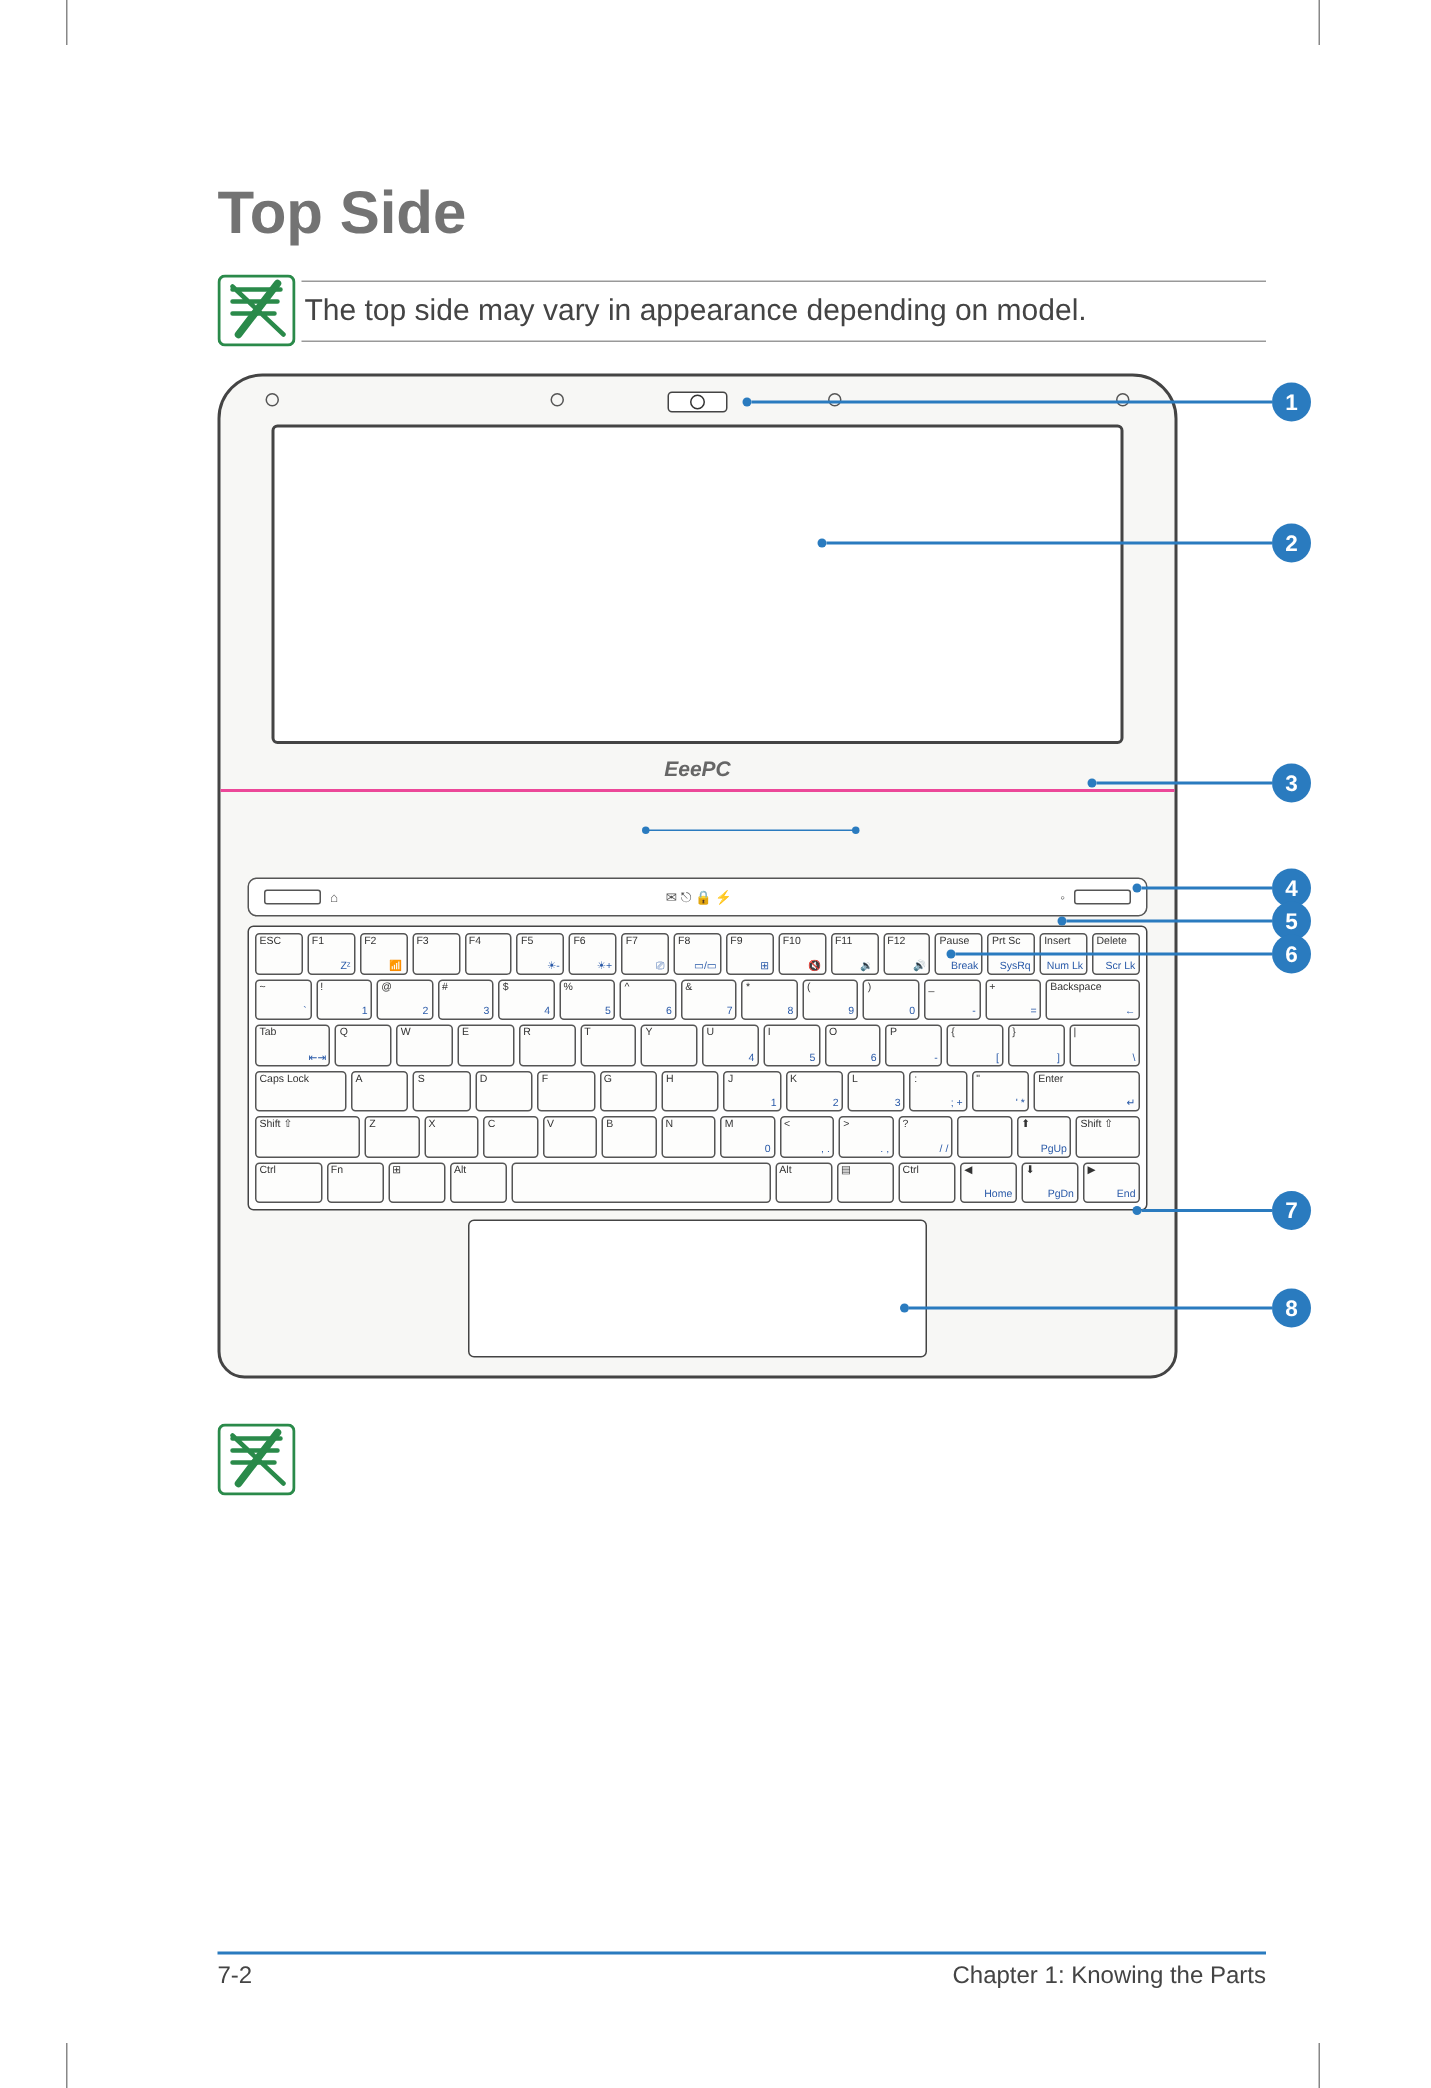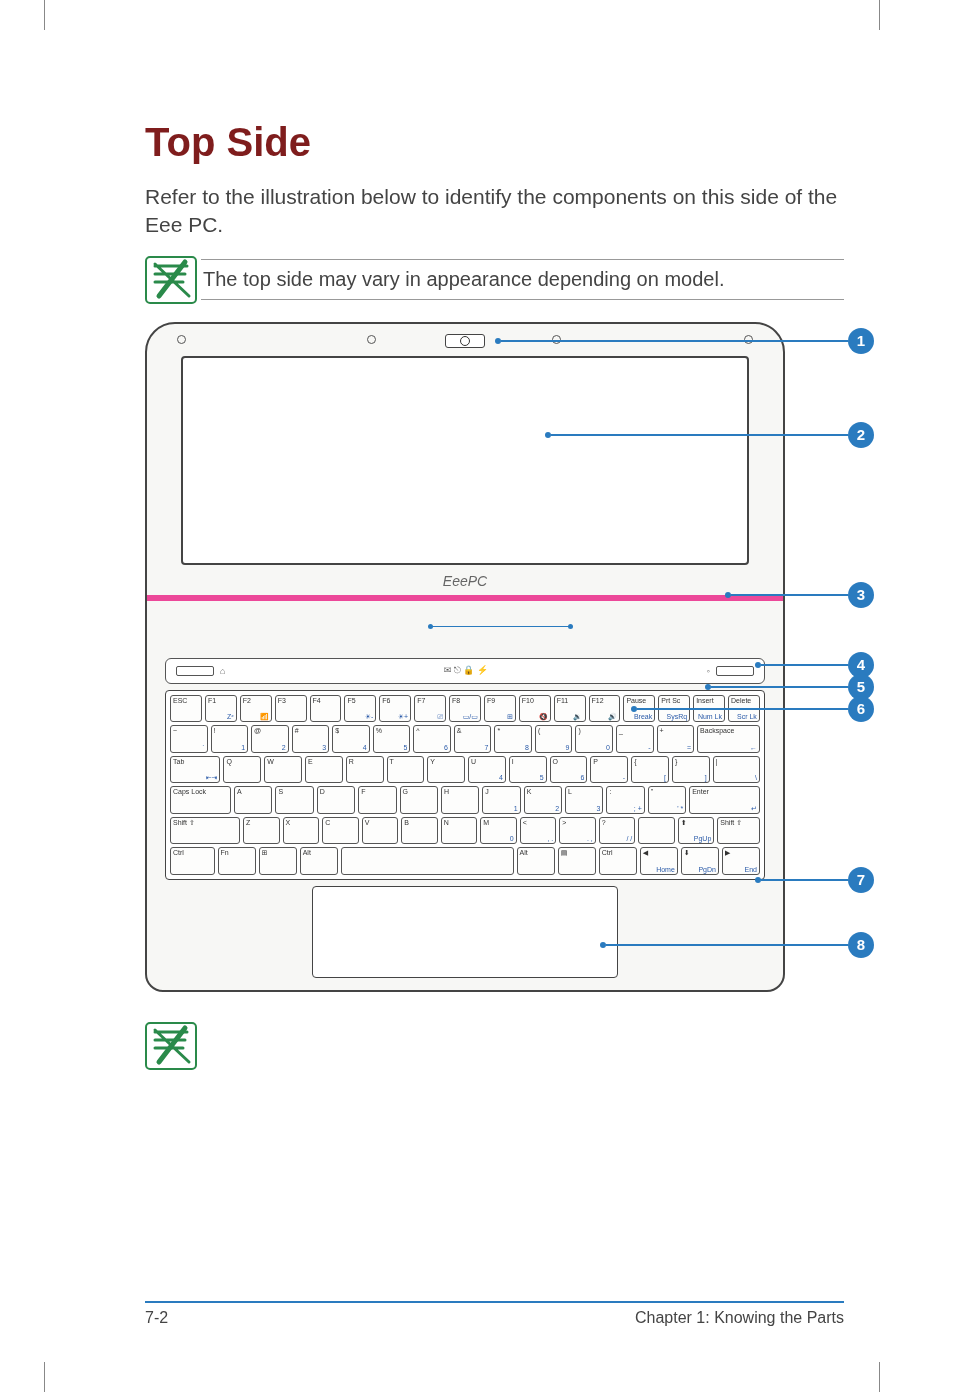--- a/index.html
+++ b/index.html
@@ -16,21 +16,21 @@
     background: #888;
   }
   .page {
     position: absolute;
     top: 0; left: 0; right: 0; bottom: 0;
     padding: 120px 110px 60px 145px;
   }
   h1 {
     font-size: 40px;
     font-weight: 700;
-    color: #7f1d1d;
+    color: #737373;
     margin-bottom: 18px;
   }
   .intro {
     font-size: 21px;
     line-height: 1.35;
     color: #444;
     margin-bottom: 16px;
   }
   .note {
     display: flex;
@@ -65,21 +65,22 @@
     width: 640px;
     height: 670px;
     border: 2px solid #444;
     border-radius: 30px 30px 18px 18px;
     background: #f7f7f5;
   }
   .lid {
     position: absolute;
     top: 0; left: 0; right: 0;
     height: 277px;
-    border-bottom: 6px solid #ec4899;
+    border-bottom: 2px solid #ec4899;
+    font-weight: bold;
   }
   .screen {
     position: absolute;
     top: 32px; left: 34px; right: 34px; bottom: 30px;
     border: 2px solid #444;
     border-radius: 4px;
     background: #fff;
   }
   .camera {
     position: absolute;
@@ -202,21 +203,20 @@
   <div class="mark crop-tl-v"></div>
   <div class="mark crop-tr-v"></div>
   <div class="mark crop-bl-v"></div>
   <div class="mark crop-br-v"></div>
 </div>
 
 <div class="page">
 
   <h1>Top Side</h1>
 
-  <p class="intro">Refer to the illustration below to identify the components on this side of the Eee PC.</p>
 
   <div class="note">
     <svg class="icon" viewBox="0 0 52 48">
       <rect x="1" y="1" width="50" height="46" rx="4" fill="#fff" stroke="#2a8a4a" stroke-width="2"></rect>
       <path d="M10 8 L44 40 M10 10 L42 10 M10 18 L40 18 M10 26 L38 26" stroke="#2a8a4a" stroke-width="3" stroke-linecap="round"></path>
       <path d="M40 6 L14 40" stroke="#2a8a4a" stroke-width="5" stroke-linecap="round"></path>
     </svg>
     <div class="note-wrap">
       <div class="bar-top"></div>
       <div class="text">The top side may vary in appearance depending on model.</div>

